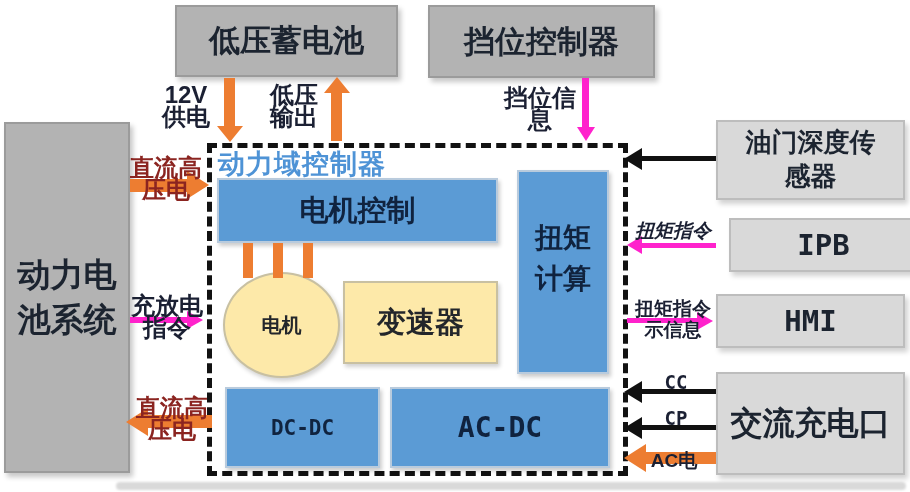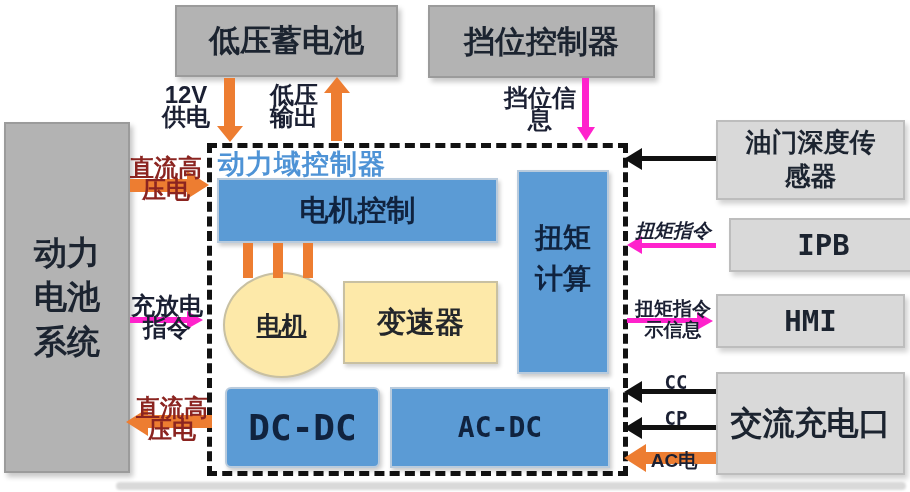--- a/index.html
+++ b/index.html
@@ -67,21 +67,21 @@
     background: #d9d9d9; border-radius: 4px; filter: blur(1px); z-index: 0;
   }
 </style>
 </head>
 <body>
 
 <div class="stage">
 
   <div class="shadow-strip"></div>
 
-  <div class="box gray-dark" style="left:4px;top:122px;width:126px;height:351px;font-size:33px;line-height:1.35;padding:0 24px;font-family:Liberation Serif, serif;">动力电池系统</div>
+  <div class="box gray-dark" style="left:4px;top:122px;width:126px;height:351px;font-size:33px;line-height:1.35;padding:0 8px;font-family:Liberation Serif, serif;">动力电池系统</div>
 
   <div class="box gray-dark" style="left:175px;top:5px;width:223px;height:72px;font-size:31px;">低压蓄电池</div>
 
   <div class="box gray-dark" style="left:428px;top:5px;width:227px;height:73px;font-size:31px;">挡位控制器</div>
 
   <div class="box gray-light" style="left:716px;top:120px;width:189px;height:80px;font-size:26px;line-height:1.3;padding:0 18px;">油门深度传感器</div>
 
   <div class="box gray-light mono" style="left:716px;top:218px;width:189px;height:54px;font-size:29px;margin-left:13px;">IPB</div>
 
   <div class="box gray-light mono" style="left:716px;top:294px;width:189px;height:54px;font-size:29px;">HMI</div>
@@ -95,25 +95,25 @@
 
   <div class="box blue" style="left:517px;top:170px;width:92px;height:204px;font-size:28px;flex-direction:column;line-height:1.45;padding-top:46px;justify-content:flex-start;">
     <div>扭矩</div>
     <div>计算</div>
   </div>
 
   <div class="bar" style="left:243px;top:243px;width:10px;height:35px;"></div>
   <div class="bar" style="left:273px;top:243px;width:10px;height:35px;"></div>
   <div class="bar" style="left:303px;top:243px;width:10px;height:35px;"></div>
 
-  <div class="box yellow ellipse" style="left:223px;top:272px;width:117px;height:106px;font-size:25px;text-decoration:underline;">电机</div>
+  <div class="box yellow ellipse" style="left:223px;top:272px;width:117px;height:106px;font-size:20px;">电机</div>
 
   <div class="box yellow" style="left:343px;top:281px;width:155px;height:83px;font-size:29px;">变速器</div>
 
-  <div class="box blue mono" style="left:225px;top:387px;width:155px;height:81px;font-size:36px;border-radius:6px;">DC-DC</div>
+  <div class="box blue mono" style="left:225px;top:387px;width:155px;height:81px;font-size:21px;">DC-DC</div>
 
   <div class="box blue mono" style="left:390px;top:387px;width:220px;height:81px;font-size:28px;">AC-DC</div>
 
   <div>
     <div class="shaft bg-o" style="left:224px;top:78px;width:11px;height:49px;"></div>
     <div class="tri hd-down-o" style="left:217px;top:126px;"></div>
   </div>
 
   <div>
     <div class="tri hd-up-o" style="left:324px;top:77px;"></div>

